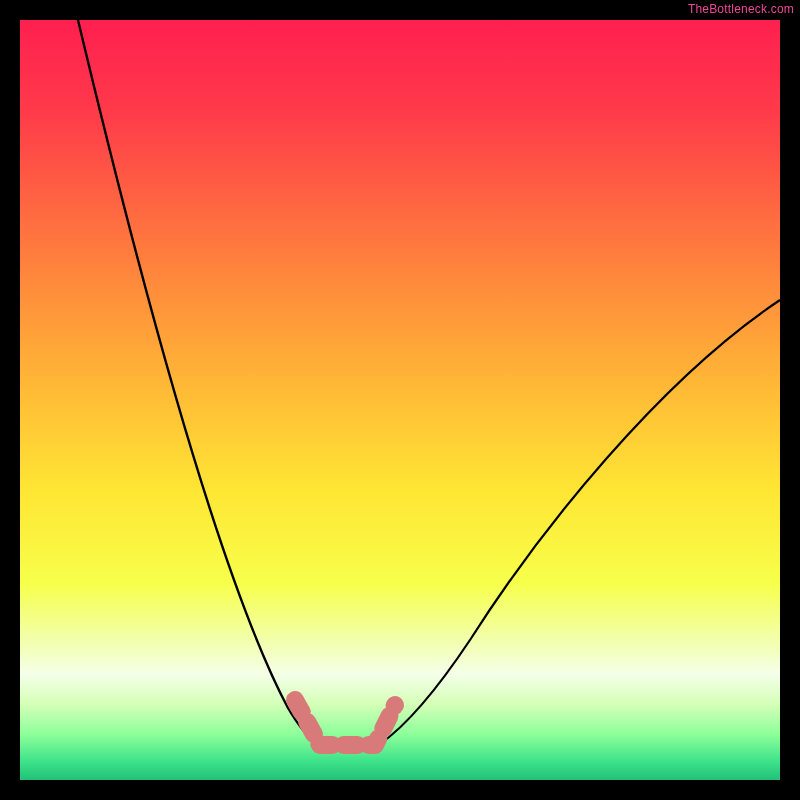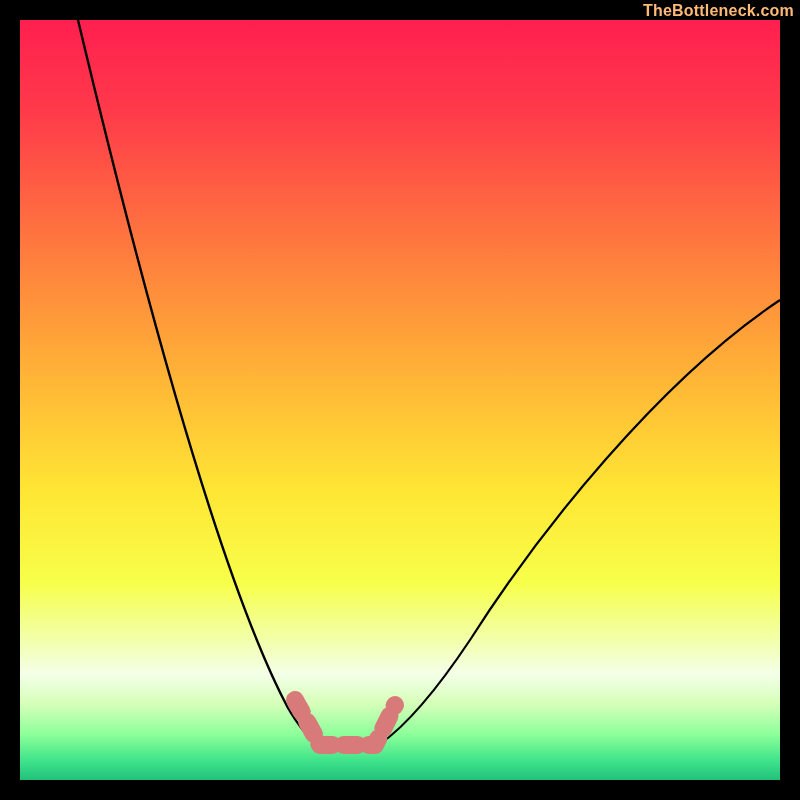--- a/index.html
+++ b/index.html
@@ -23,23 +23,23 @@
     position: absolute;
     left: 0;
     top: 0;
     width: 760px;
     height: 760px;
   }
   .watermark {
     position: absolute;
     top: 2px;
     right: 6px;
-    color: #fdba74;
-    font-size: 16px;
-    font-weight: 700;
+    color: #ec4899;
+    font-size: 12px;
+    font-weight: 400;
     letter-spacing: 0.2px;
   }
   svg.curves {
     position: absolute;
     left: 20px;
     top: 20px;
     width: 760px;
     height: 760px;
     overflow: visible;
   }

